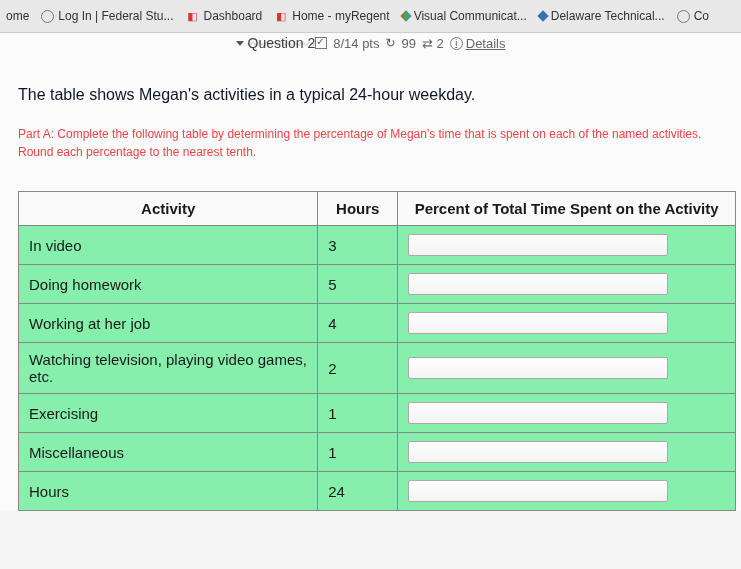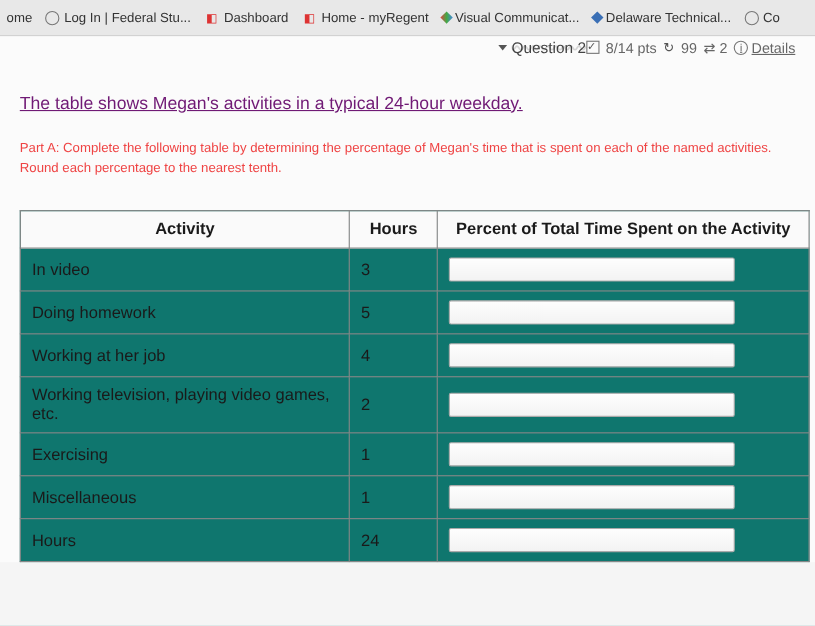--- a/index.html
+++ b/index.html
@@ -42,21 +42,21 @@
       align-items: center;
       justify-content: center;
       font-size: 11px;
     }
     .content-area {
       padding: 0 18px;
       background: #fbfbfb;
     }
     .question-header {
       display: flex;
-      justify-content: flex-end;
+      justify-content: center;
       align-items: center;
       padding: 2px 0 4px 0;
       color: #5a5a5a;
       font-size: 14px;
     }
     .question-label {
       display: flex;
       align-items: center;
       gap: 4px;
       color: #444;
@@ -73,35 +73,34 @@
     .details-link {
       text-decoration: underline;
       cursor: pointer;
       display: flex;
       align-items: center;
       gap: 3px;
     }
     .intro-text {
       margin-top: 28px;
       font-size: 16px;
-      color: #701a75;
+      color: #0f172a;
       line-height: 1.5;
-      text-decoration: underline;
     }
     .part-text {
       margin-top: 18px;
       font-size: 12px;
       color: #ef4444;
       line-height: 1.5;
     }
     table.activity {
       margin-top: 30px;
       border-collapse: collapse;
       width: 718px;
-      background: #0f766e;
+      background: #86efac;
     }
     table.activity th, table.activity td {
       border: 1px solid #888;
       padding: 8px 10px;
       font-size: 15px;
       color: #1a1a1a;
       text-align: left;
       vertical-align: middle;
     }
     table.activity th {
@@ -241,21 +240,21 @@
         <td>Doing homework</td>
         <td class="hours">5</td>
         <td class="percent"><input type="text" style=""></td>
       </tr>
       <tr>
         <td>Working at her job</td>
         <td class="hours">4</td>
         <td class="percent"><input type="text" style=""></td>
       </tr>
       <tr>
-        <td>Working television, playing video games, etc.</td>
+        <td>Watching television, playing video games, etc.</td>
         <td class="hours">2</td>
         <td class="percent"><input type="text" style=""></td>
       </tr>
       <tr>
         <td>Exercising</td>
         <td class="hours">1</td>
         <td class="percent"><input type="text" style=""></td>
       </tr>
       <tr>
         <td>Miscellaneous</td>

